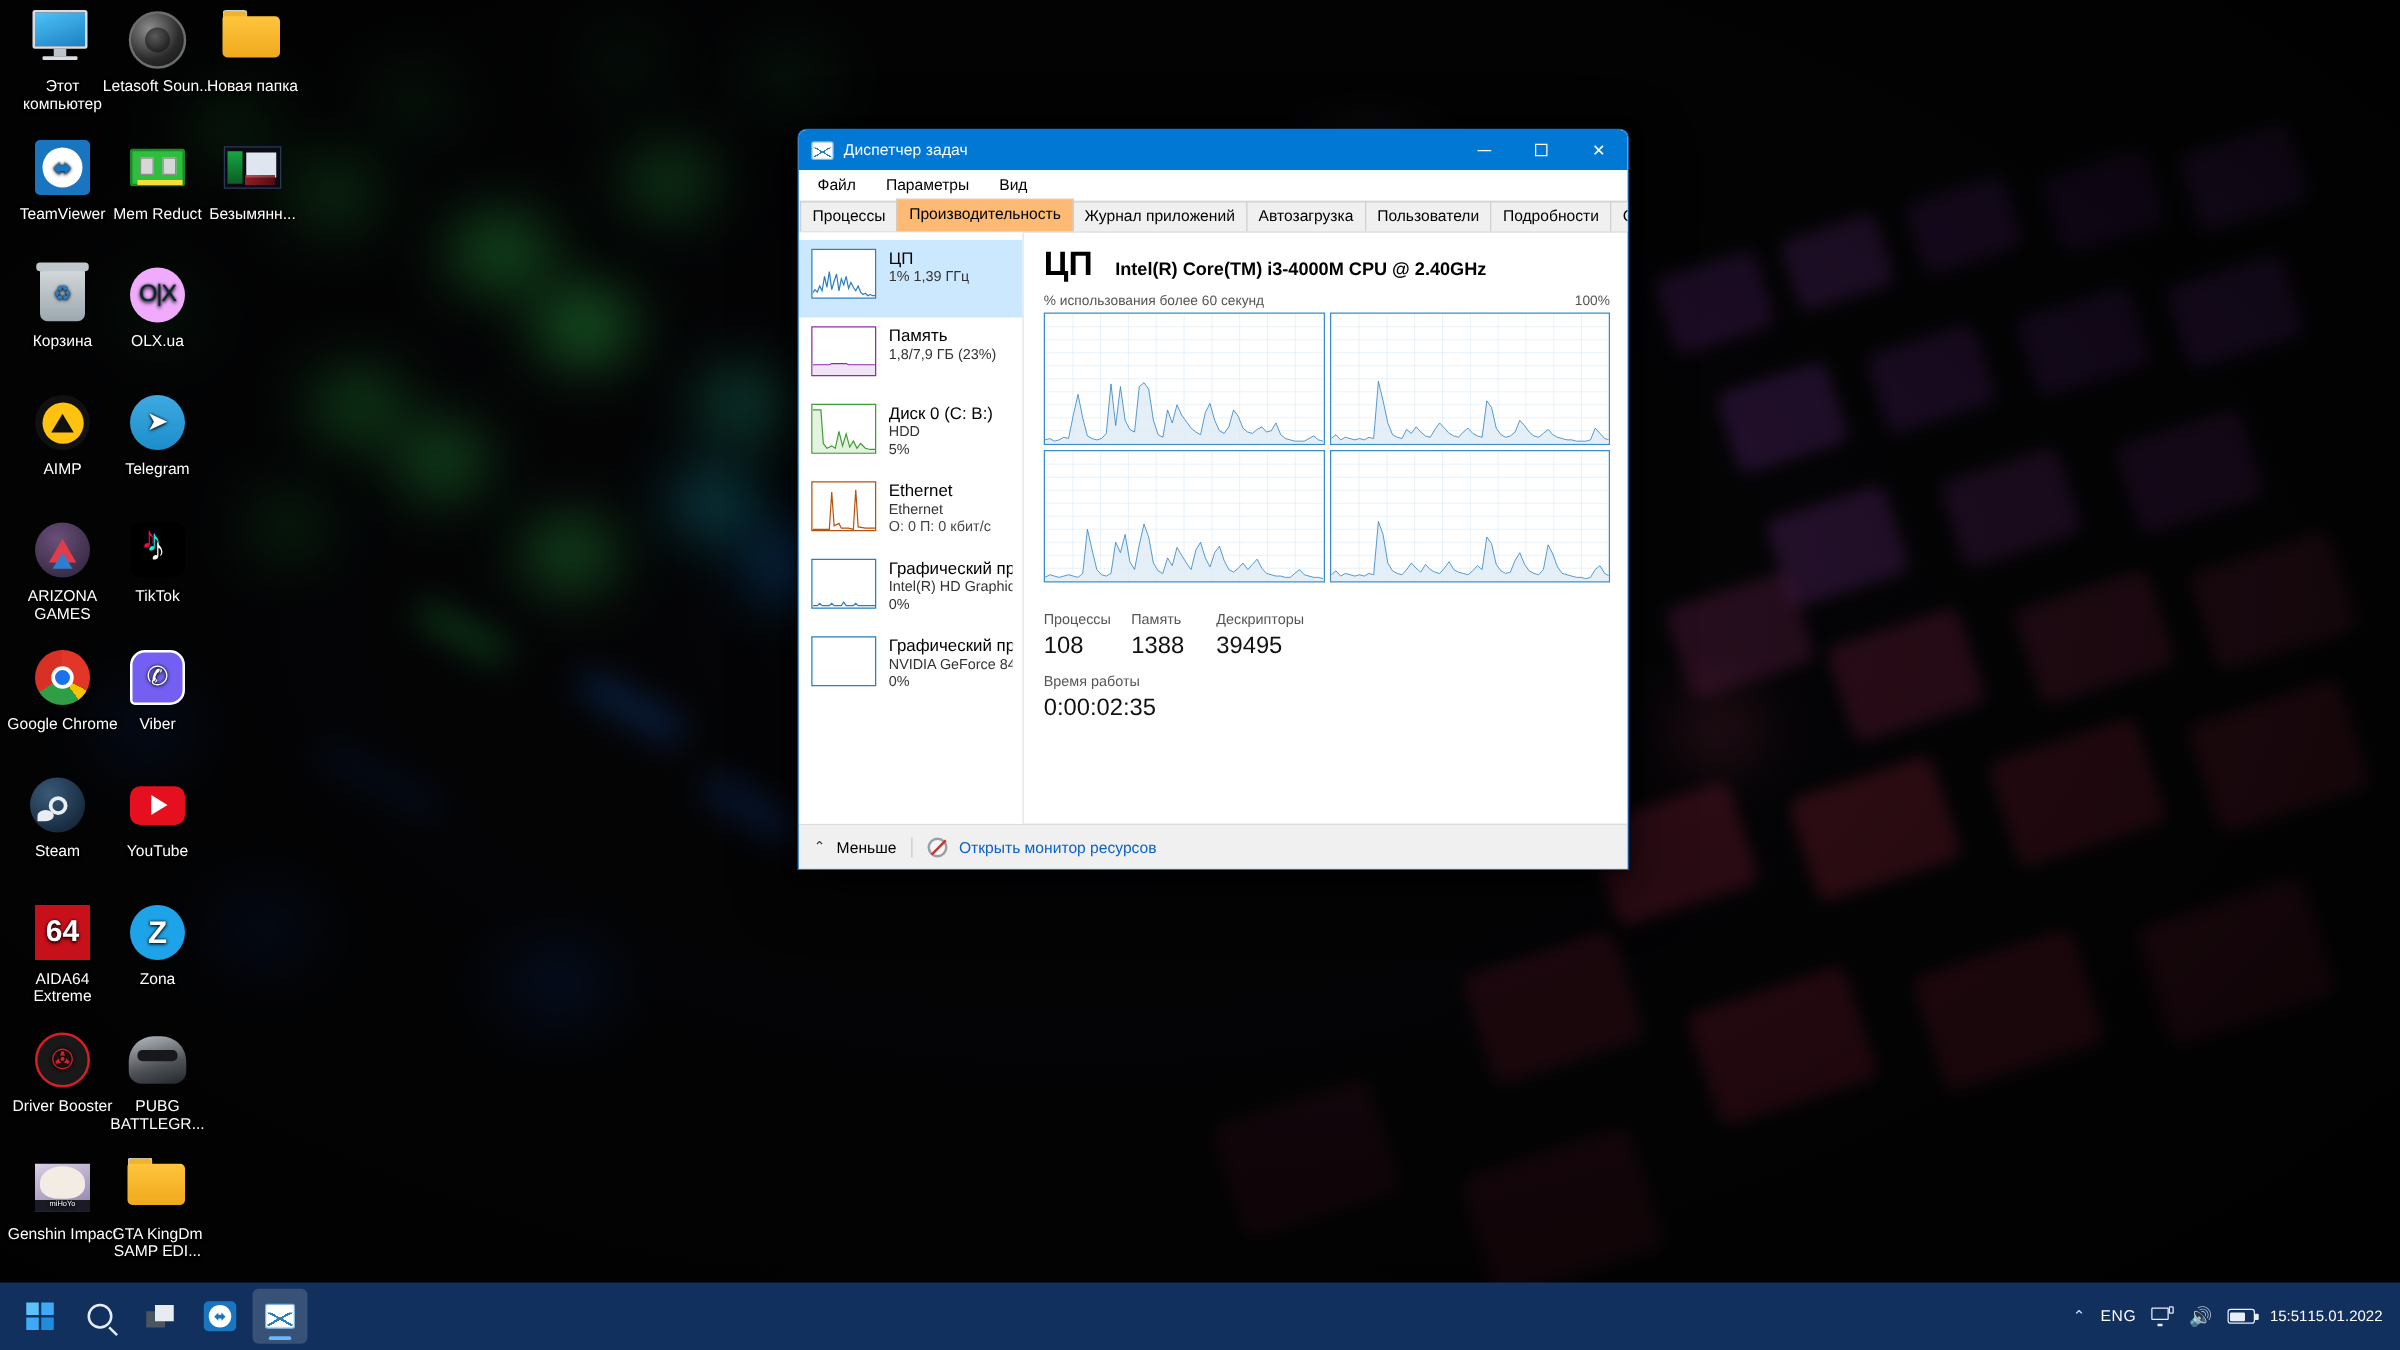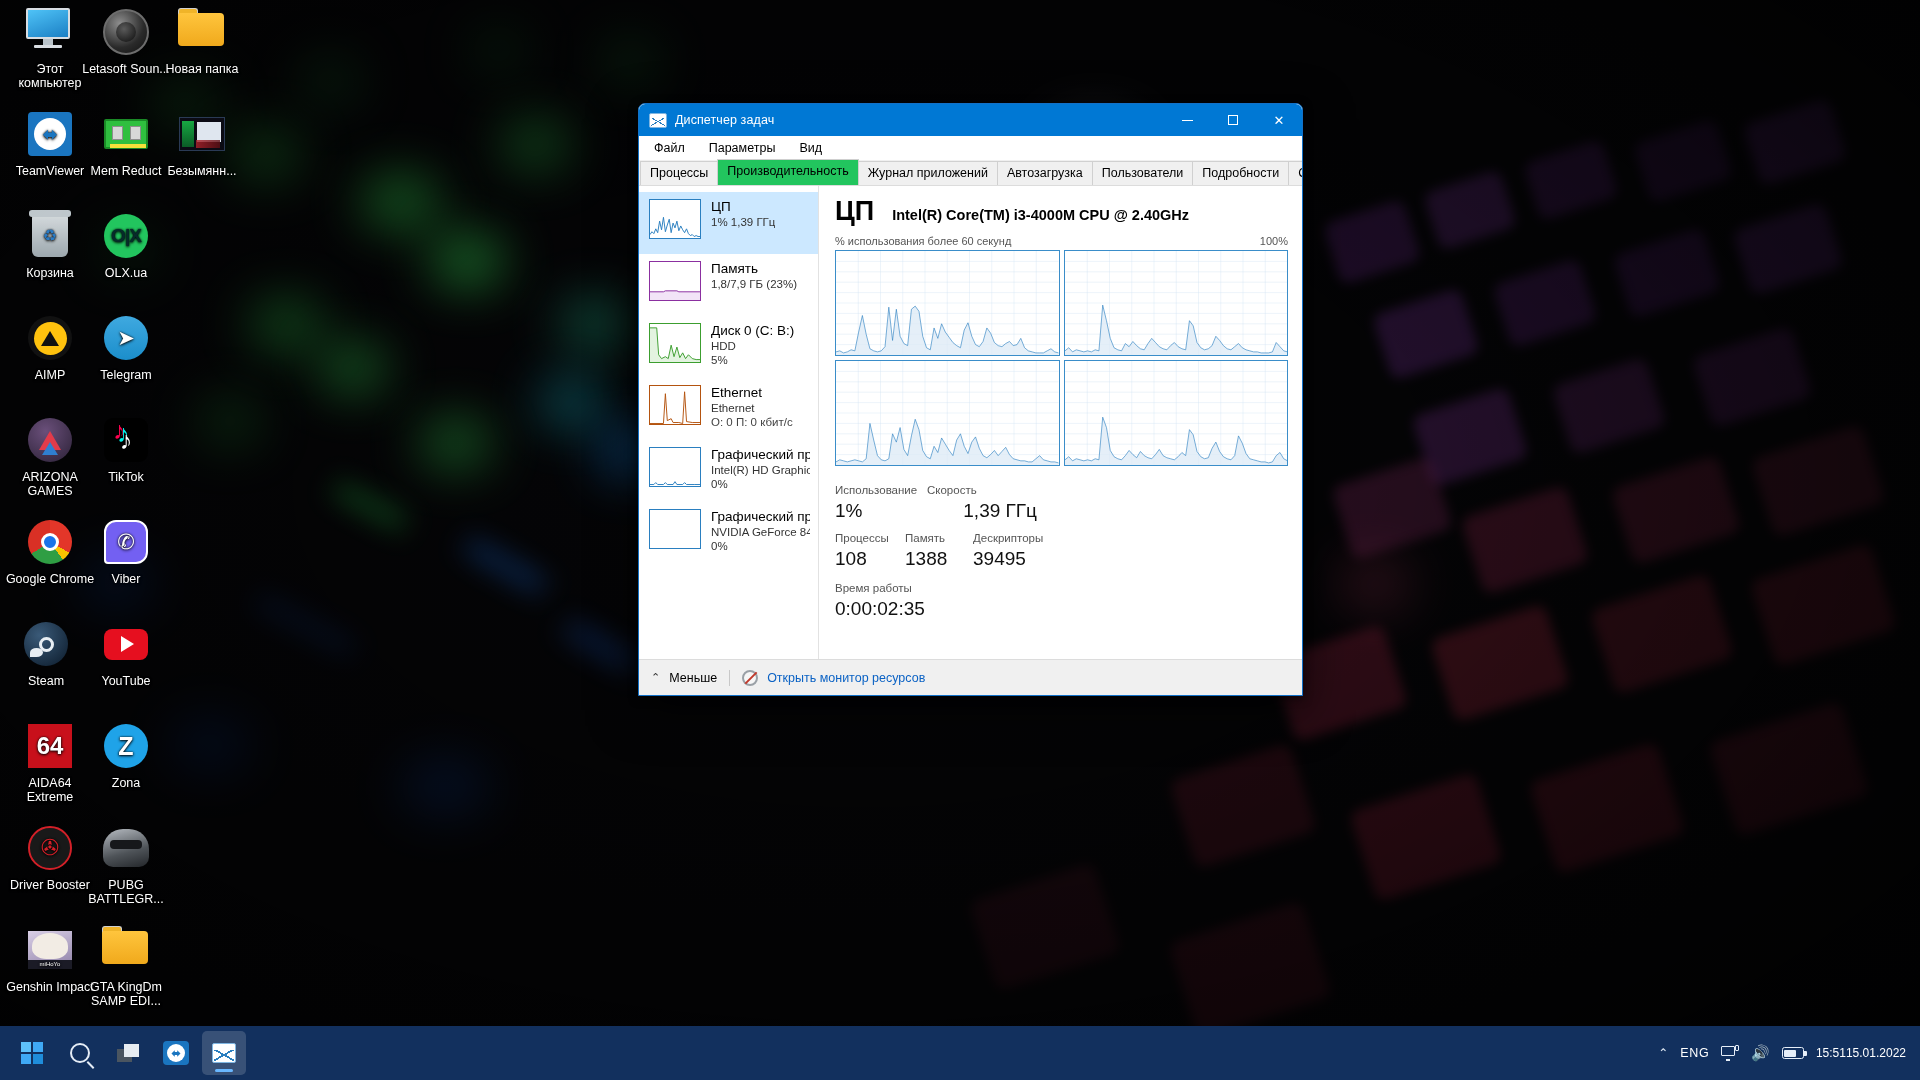--- a/index.html
+++ b/index.html
@@ -73,21 +73,21 @@
 
   .ic-img{width:46px;height:34px;background:#0b0b14;border:1px solid #2a3a55;position:relative;overflow:hidden;}
   .ic-img .w{position:absolute;right:3px;top:4px;width:24px;height:20px;background:#dfe6ef;}
   .ic-img .g{position:absolute;left:2px;top:3px;width:12px;height:26px;background:linear-gradient(180deg,#19c24a,#0b6b2a);opacity:.85;}
   .ic-img .r{position:absolute;left:16px;bottom:2px;width:24px;height:8px;background:linear-gradient(90deg,#b2232b,#5d0f14);opacity:.8;}
 
   .ic-bin{width:36px;height:42px;background:linear-gradient(180deg,#e6ecef,#aab6bd);border-radius:3px 3px 6px 6px;position:relative;opacity:.92;}
   .ic-bin:before{content:"";position:absolute;left:-3px;top:-5px;width:42px;height:7px;background:#cfd8dd;border-radius:3px;}
   .ic-bin .rec{position:absolute;left:50%;top:14px;transform:translateX(-50%);color:#2f86d6;font-size:16px;}
 
-  .ic-olx{width:44px;height:44px;border-radius:50%;background:#22c55e;color:#062b2b;font-size:19px;font-weight:bold;display:flex;align-items:center;justify-content:center;letter-spacing:-1px;}
+  .ic-olx{width:44px;height:44px;border-radius:50%;background:#f0abfc;color:#062b2b;font-size:19px;font-weight:normal;display:flex;align-items:center;justify-content:center;letter-spacing:-1px;}
 
   .ic-aimp{width:44px;height:44px;border-radius:50%;background:#111;display:flex;align-items:center;justify-content:center;}
   .ic-aimp .in{width:33px;height:33px;border-radius:50%;background:#ffc20e;display:flex;align-items:center;justify-content:center;}
   .ic-aimp .tri{width:0;height:0;border-left:9px solid transparent;border-right:9px solid transparent;border-bottom:15px solid #111;}
 
   .ic-tg{width:44px;height:44px;border-radius:50%;background:linear-gradient(180deg,#3fa9e0,#1b8ecb);display:flex;align-items:center;justify-content:center;color:#fff;font-size:21px;}
 
   .ic-az{width:44px;height:44px;border-radius:50%;background:radial-gradient(circle at 40% 30%,#6a4f7a,#2b2136);display:flex;align-items:center;justify-content:center;}
   .ic-az .f{width:0;height:0;border-left:11px solid transparent;border-right:11px solid transparent;border-bottom:19px solid #e23b4a;}
   .ic-az .f2{position:absolute;width:0;height:0;border-left:8px solid transparent;border-right:8px solid transparent;border-bottom:13px solid #2f7fd1;bottom:9px;}
@@ -176,21 +176,21 @@
   .tab{
     font-size:12.5px; color:#000;
     padding:4px 9px 5px; height:24px;
     background:#f0f0f0;
     border:1px solid #d0d0d0; border-bottom:none;
     margin-right:-1px;
     cursor:default;
     white-space:nowrap;
     line-height:14px;
   }
-  .tab.active{ background:#22c55e; height:26px; border-color:#cfcfcf; position:relative; z-index:2; }
+  .tab.active{ background:#fdba74; height:26px; border-color:#cfcfcf; position:relative; z-index:2; }
 
   .body{ flex:1; display:flex; background:#fff; min-height:0; }
 
   .sidelist{
     width:180px; background:#fff;
     padding:6px 0 0 0;
     overflow:hidden;
     position:relative;
     border-right:1px solid #e2e2e2;
   }
@@ -785,30 +785,20 @@
               <line x1="0" y1="320" x2="1000" y2="320" stroke="#cfe3f2" stroke-width="1.6"></line>
               <line x1="0" y1="360" x2="1000" y2="360" stroke="#cfe3f2" stroke-width="1.6"></line>
               <polygon points="0,400 0.0,380.0 16.9,368.0 33.9,384.0 50.8,376.0 67.8,380.0 84.7,384.0 101.7,380.0 118.6,384.0 135.6,376.0 152.5,380.0 169.5,216.0 186.4,256.0 203.4,344.0 220.3,368.0 237.3,376.0 254.2,380.0 271.2,364.0 288.1,344.0 305.1,360.0 322.0,372.0 339.0,348.0 355.9,364.0 372.9,372.0 389.8,376.0 406.8,360.0 423.7,340.0 440.7,364.0 457.6,372.0 474.6,376.0 491.5,380.0 508.5,368.0 525.4,352.0 542.4,364.0 559.3,264.0 576.3,284.0 593.2,348.0 610.2,368.0 627.1,376.0 644.1,372.0 661.0,336.0 678.0,312.0 694.9,348.0 711.9,368.0 728.8,376.0 745.8,380.0 762.7,364.0 779.7,288.0 796.6,316.0 813.6,356.0 830.5,376.0 847.5,380.0 864.4,384.0 881.4,388.0 898.3,388.0 915.3,392.0 932.2,388.0 949.2,364.0 966.1,352.0 983.1,376.0 1000.0,384.0 1000,400" fill="#dceaf6" opacity="0.75"></polygon>
               <polyline points="0.0,380.0 16.9,368.0 33.9,384.0 50.8,376.0 67.8,380.0 84.7,384.0 101.7,380.0 118.6,384.0 135.6,376.0 152.5,380.0 169.5,216.0 186.4,256.0 203.4,344.0 220.3,368.0 237.3,376.0 254.2,380.0 271.2,364.0 288.1,344.0 305.1,360.0 322.0,372.0 339.0,348.0 355.9,364.0 372.9,372.0 389.8,376.0 406.8,360.0 423.7,340.0 440.7,364.0 457.6,372.0 474.6,376.0 491.5,380.0 508.5,368.0 525.4,352.0 542.4,364.0 559.3,264.0 576.3,284.0 593.2,348.0 610.2,368.0 627.1,376.0 644.1,372.0 661.0,336.0 678.0,312.0 694.9,348.0 711.9,368.0 728.8,376.0 745.8,380.0 762.7,364.0 779.7,288.0 796.6,316.0 813.6,356.0 830.5,376.0 847.5,380.0 864.4,384.0 881.4,388.0 898.3,388.0 915.3,392.0 932.2,388.0 949.2,364.0 966.1,352.0 983.1,376.0 1000.0,384.0" fill="none" stroke="#2a7fc0" stroke-width="2.6" stroke-linejoin="round"></polyline>
             </svg>
           </div>
       </div>
 
       <div class="statwrap">
         <div class="statleft">
-          <div class="statrow">
-            <div class="stat" style="width:92px">
-              <div class="lab">Использование</div>
-              <div class="val">1%</div>
-            </div>
-            <div class="stat" style="width:110px">
-              <div class="lab">Скорость</div>
-              <div class="val" style="text-align:right">1,39 ГГц</div>
-            </div>
-          </div>
           <div class="statrow" style="margin-top:6px">
             <div class="stat" style="width:70px">
               <div class="lab">Процессы</div>
               <div class="val">108</div>
             </div>
             <div class="stat" style="width:68px">
               <div class="lab">Память</div>
               <div class="val">1388</div>
             </div>
             <div class="stat">

